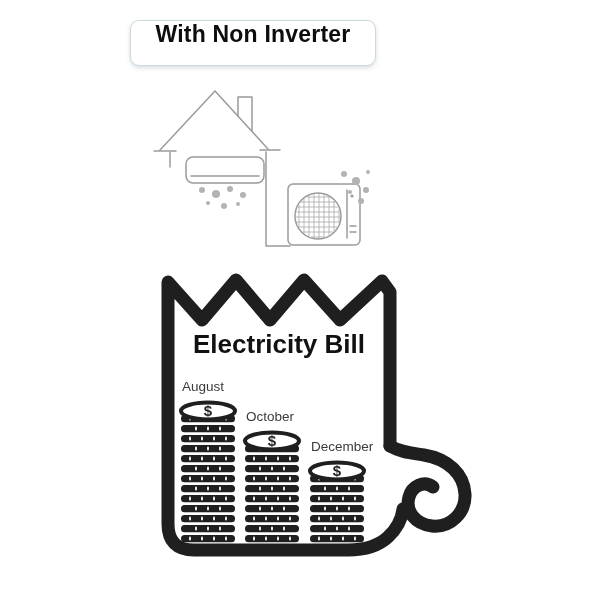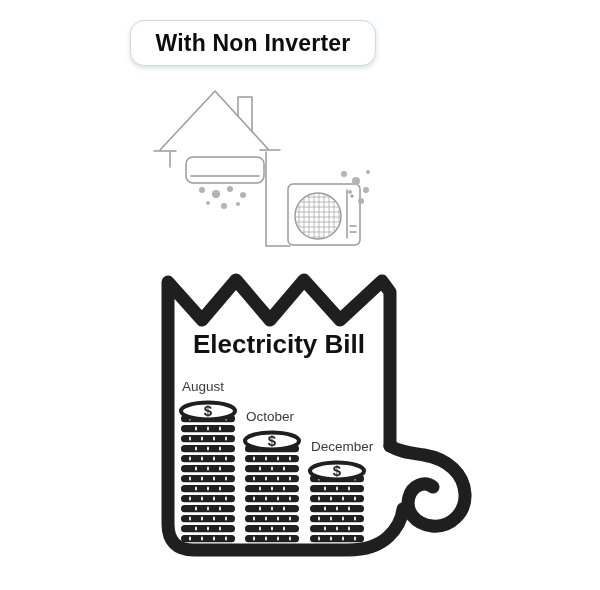--- a/index.html
+++ b/index.html
@@ -1,22 +1,22 @@
 <!DOCTYPE html>
 <html><head>
 <meta charset="utf-8">
 <style>
   html,body{margin:0;padding:0;background:#fff;}
   body{width:600px;height:590px;overflow:hidden;font-family:"Liberation Sans",sans-serif;}
   .stage{position:relative;width:600px;height:590px;background:#fff;}
   .badge{
     position:absolute;left:130px;top:20px;width:244px;height:44px;
-    background:#fff;border:1px solid #ccd9df;border-radius:14px;
+    background:#fff;border:1px solid #ccd9df;border-radius:9px;
     box-shadow:0 2px 5px rgba(120,140,150,.28);
-    display:flex;align-items:center;justify-content:center;
+    display:flex;align-items:flex-start;justify-content:center;
   }
   .badge span{font-size:23px;font-weight:bold;color:#0d0d0d;letter-spacing:.2px;}
   svg.scene{position:absolute;left:0;top:0;}
   .sketch{stroke:#9b9b9b;fill:none;stroke-width:1.5;stroke-linecap:round;stroke-linejoin:round;}
   .ink{stroke:#1f1f1f;fill:none;stroke-width:13;stroke-linecap:round;stroke-linejoin:round;}
   .bill-title{font-family:"Liberation Sans",sans-serif;font-size:26px;font-weight:bold;fill:#111;}
 </style>
 </head>
 <body>
 

